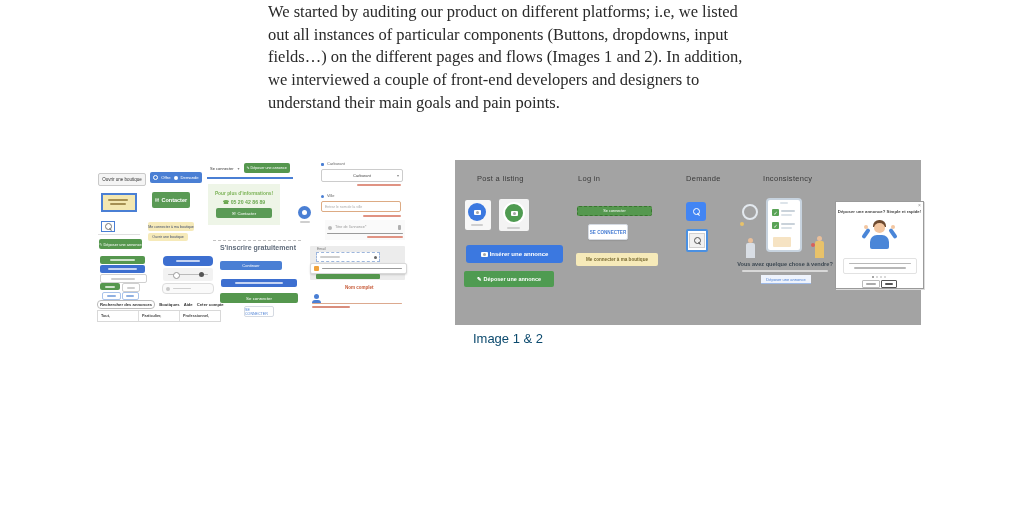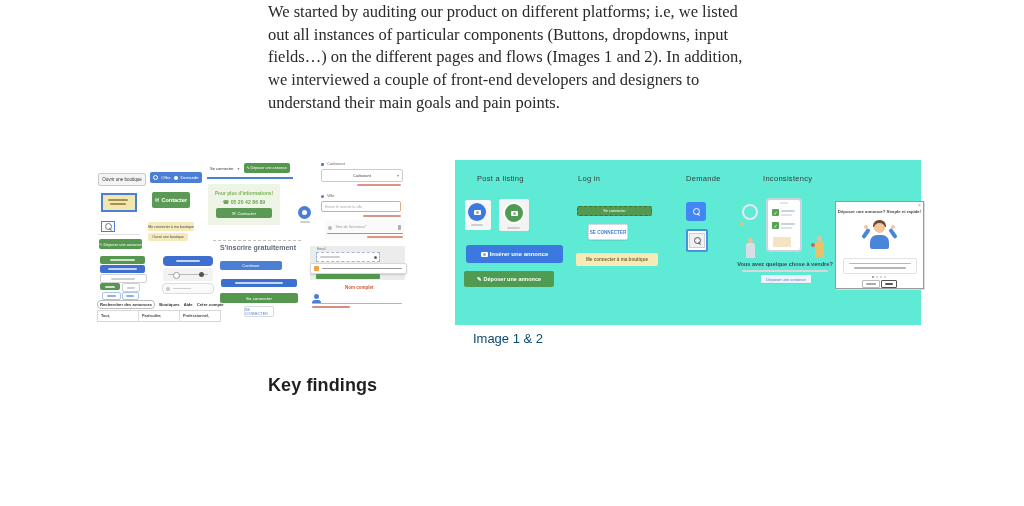--- a/index.html
+++ b/index.html
@@ -17,21 +17,21 @@
   .h-findings{position:absolute;left:268px;top:375px;margin:0;
          font-size:18px;font-weight:600;color:#1f1f1f;letter-spacing:.1px;}
   .finding{position:absolute;left:268px;top:404px;width:476px;
          font-family:"Liberation Serif",serif;color:#292929;}
   .finding .dot{position:absolute;left:7px;top:8px;width:5px;height:5px;border-radius:50%;background:#292929;}
   .finding .ftitle{display:block;margin-left:22px;font-weight:700;font-size:17.5px;}
   .finding .fbody{display:block;margin-left:22px;margin-top:3px;font-size:16.5px;line-height:22.8px;}
 
   
   .img1{position:absolute;left:95px;top:160px;width:310px;height:163px;background:#fff;}
-  .img2{position:absolute;left:455px;top:160px;width:466px;height:165px;background:#5eead4;}
+  .img2{position:absolute;left:455px;top:160px;width:466px;height:165px;background:#a3a3a3;}
 
   
   .bar{position:absolute;background:#cfcfcf;border-radius:1px;}
   .gbtn{background:#55974e;color:#fff;border-radius:2px;}
   .g2btn{background:#4f9b51;color:#fff;border-radius:2px;}
   .nbtn{background:#3d6fd0;color:#fff;border-radius:2px;}
   .blbtn{background:#3b78e0;color:#fff;border-radius:3px;}
   .ybtn{background:#f6eab9;color:#7a6c35;border-radius:2px;}
   .wbtn{background:#fff;border:1px solid #d5dae2;color:#4a7fd4;border-radius:2px;}
   .graybtn{background:#f4f4f4;border:1px solid #c9c9c9;color:#333;border-radius:2px;}
@@ -335,16 +335,15 @@
         <span class="bar" style="left:3px;top:2px;width:10px;height:1.6px;background:#aaa;"></span>
         </div>
       <div class="ab" style="left:45px;top:78px;width:14px;height:6px;border:1px solid #555;border-radius:1px;background:#fff;">
         <span class="bar" style="left:3px;top:2px;width:8px;height:1.6px;background:#555;"></span>
         </div>
     </div>
   </div>
 
   <div class="figcaption">Image 1 &amp; 2</div>
 
-  <h2 class="h-findings">Key findings</h2>
 
 
 </div>
 
 </body></html>

